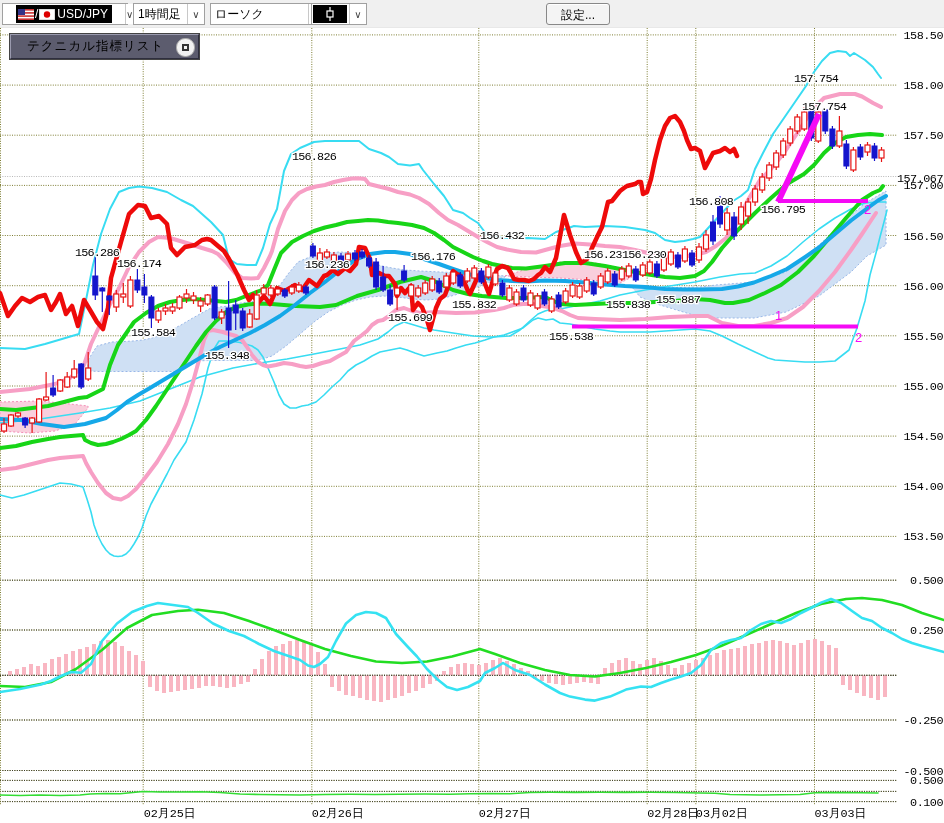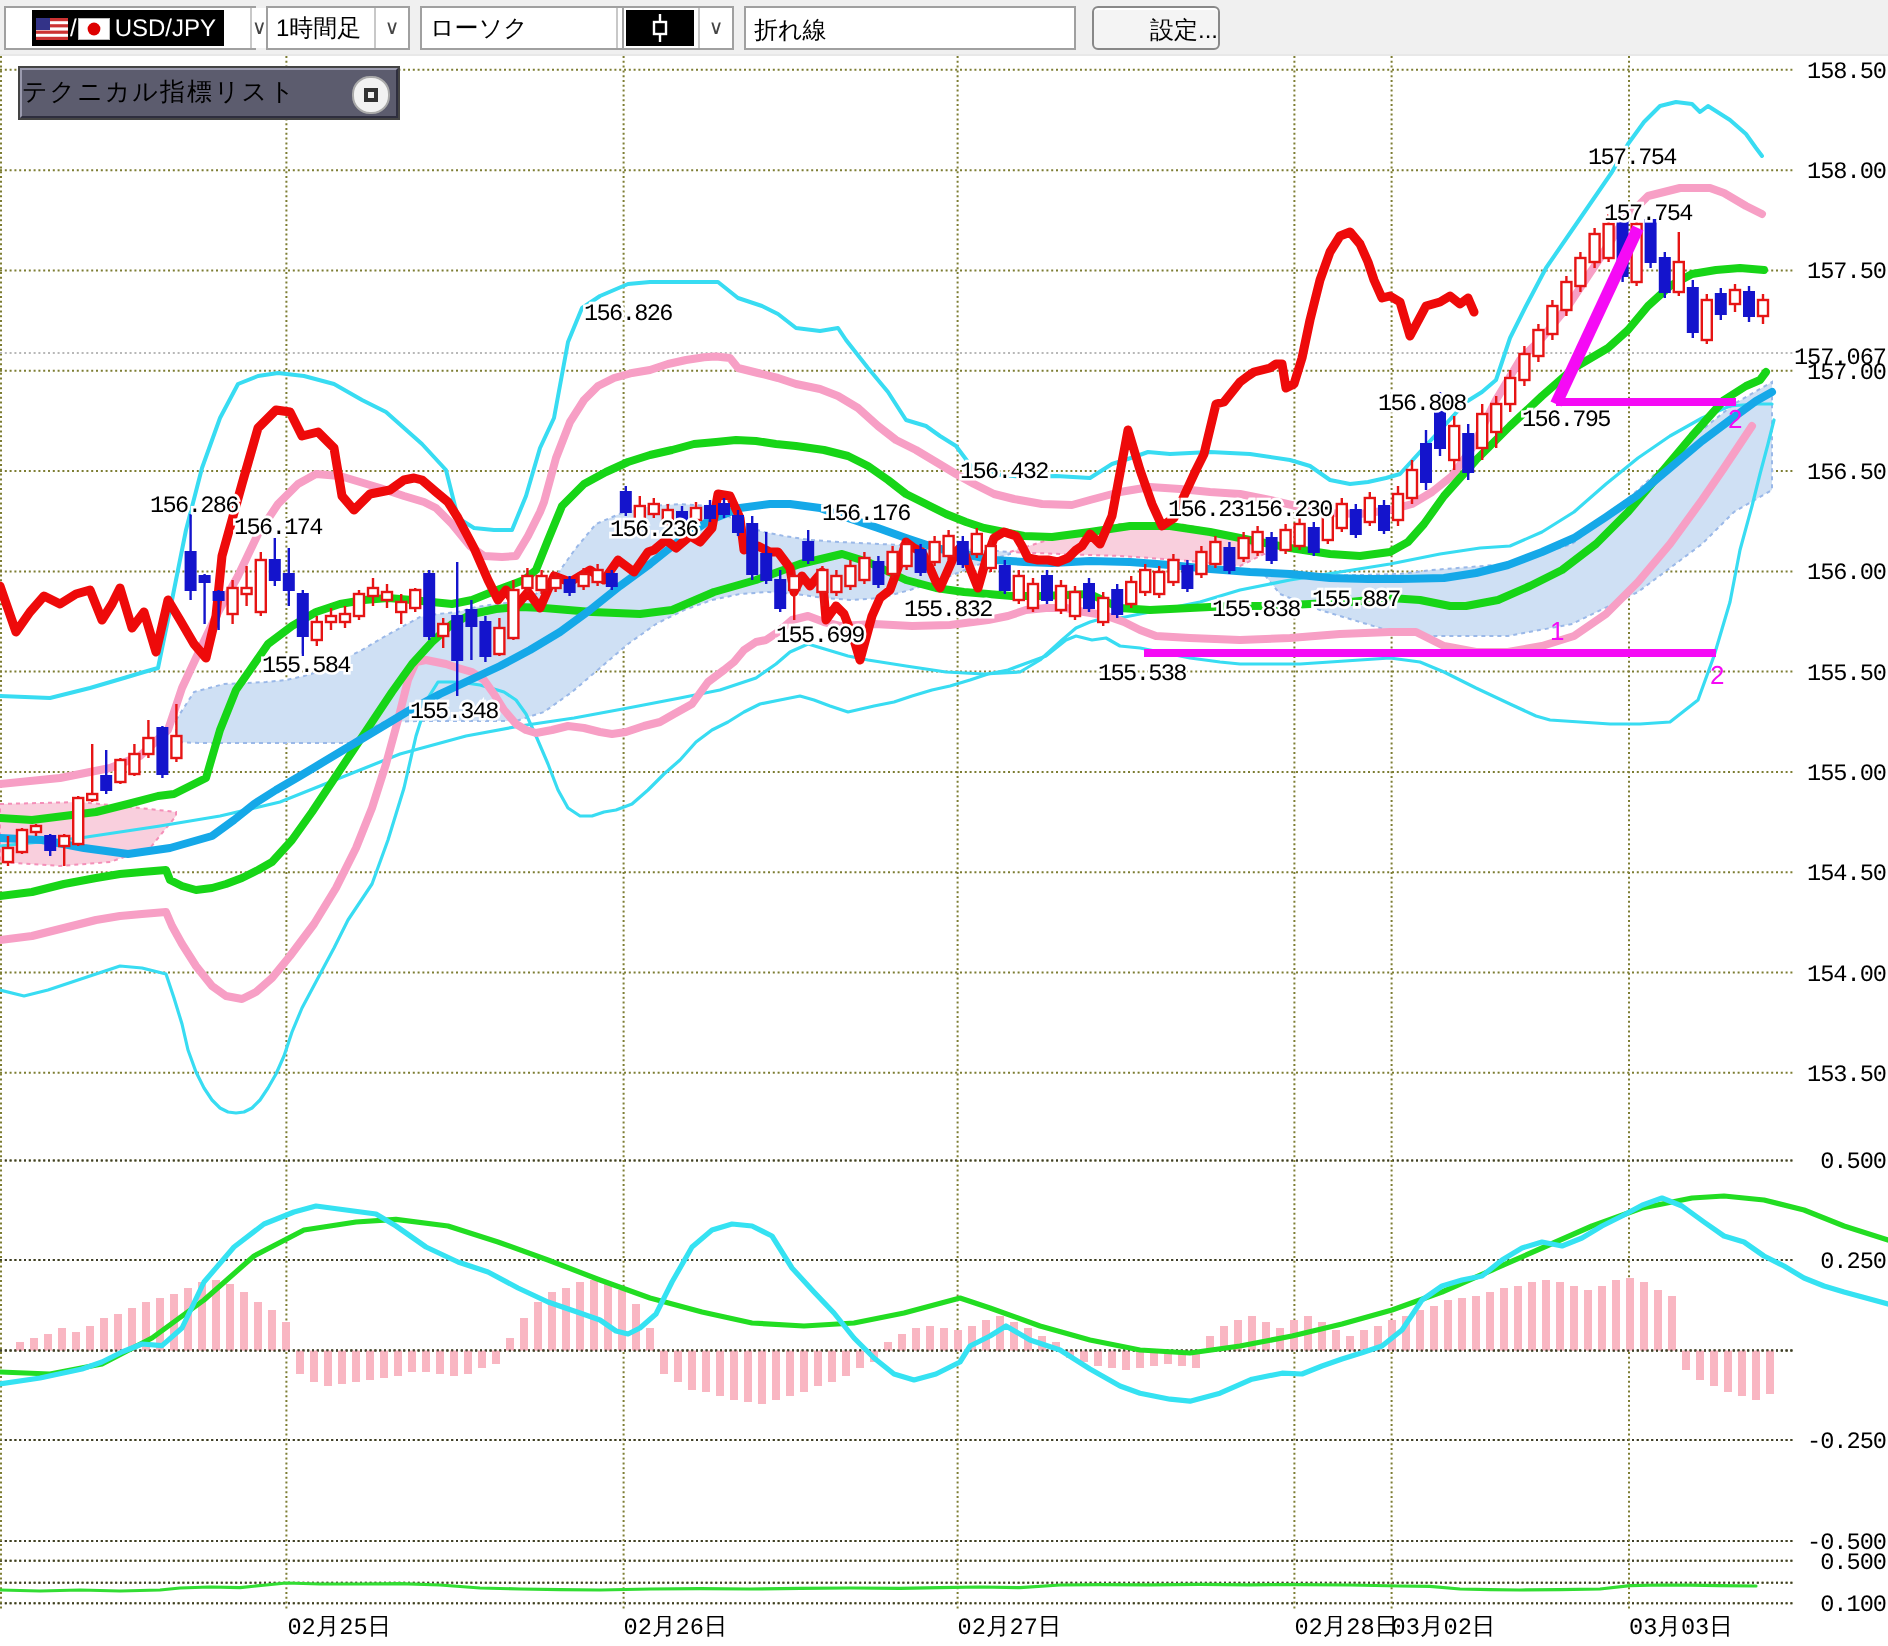--- a/index.html
+++ b/index.html
@@ -6,23 +6,23 @@
 #toolbar{position:absolute;left:0;top:0;width:944px;height:28px;background:#f0f0f0;border-bottom:1px solid #e8e8e8}
 .combo{position:absolute;top:3px;height:22px;background:#fff;border:1px solid #a0a0a0;display:flex;align-items:center}
 .arrow{width:17px;height:20px;margin-left:auto;border-left:1px solid #c8c8c8;display:flex;align-items:center;justify-content:center;color:#444;font-size:10px;background:#fff}
 #c1{left:2px;width:126px;padding:0}
 #c1 .blk{background:#000;color:#fff;height:18px;margin:13px;display:flex;align-items:center;font-size:12px;padding:0 4px 0 2px;width:104px}
 #c2{left:133px;width:72px;font-size:12px;padding-left:4px}
 #c3{left:210px;width:116px;font-size:12px;padding-left:4px}
 #c4{left:311px;width:56px}
 #c4 .blk{background:#000;height:18px;margin:1px;width:34px;display:flex;align-items:center;justify-content:center}
 #tf{position:absolute;left:372px;top:3px;width:166px;height:22px;background:#fff;border:1px solid #a0a0a0;font-size:12px;padding:3px 0 0 4px}
-#btn{position:absolute;left:546px;top:3px;width:64px;height:22px;background:#f4f4f4;border:1px solid #888;border-radius:3px;font-size:12px;text-align:right;padding-top:3px;box-shadow:inset 0 1px 0 #fff}
+#btn{position:absolute;left:546px;top:3px;width:64px;height:22px;background:#f4f4f4;border:1px solid #888;border-radius:3px;font-size:12px;text-align:center;padding-top:3px;box-shadow:inset 0 1px 0 #fff}
 #panel{position:absolute;left:10px;top:34px;width:189px;height:25px;background:#5c5c6e;border:1px solid #2e2e3e;border-top-color:#9a9aae;border-left-color:#9a9aae;box-shadow:0 0 0 1px #444;display:flex;align-items:center}
-#panel span{color:#000;font-size:12.5px;letter-spacing:1px;padding-left:0}
+#panel span{color:#000;font-size:12.5px;letter-spacing:1px;padding-left:16px}
 #pbtn{position:absolute;right:3px;top:3px;width:19px;height:19px;background:#f2f2f2;border-radius:9px;border:1px solid #aaa;display:flex;align-items:center;justify-content:center}
 #pbtn div{width:7px;height:7px;border:2px solid #333}
 #chart{position:absolute;left:0;top:0}
 .blk svg{display:block}
 </style></head>
 <body>
 <svg id="chart" width="944" height="823" viewBox="0 0 944 823">
 <path d="M0 34.9H897 M0 85.1H897 M0 135.2H897 M0 185.4H897 M0 235.5H897 M0 285.7H897 M0 335.8H897 M0 386.0H897 M0 436.1H897 M0 486.3H897 M0 536.4H897 M0 580.2H897 M0 630.0H897 M0 675.3H897 M0 720.0H897 M0 770.5H897 M0 780.4H897 M0 791.4H897 M0 801.6H897" stroke="#7d7d32" stroke-width="1" fill="none" stroke-dasharray="1,1.4"></path>
 <path d="M0 580.2H897 M0 630H897 M0 675.3H897 M0 720H897 M0 770.5H897 M0 780.4H897 M0 791.4H897 M0 801.6H897" stroke="#3c3c28" stroke-width="1" fill="none" stroke-dasharray="1,1.4"></path>
 <path d="M143.2 28V805 M311.8 28V805 M478.8 28V805 M647.2 28V805 M695.8 28V805 M814.5 28V805" stroke="#7d7d32" stroke-width="1" fill="none" stroke-dasharray="1,1.4"></path>
@@ -492,20 +492,19 @@
   <div class="combo" id="c3">ローソク<div class="arrow">∨</div></div>
   <div class="combo" id="c4">
       <div class="blk">
         <svg width="10" height="14">
           <line x1="5" y1="0" x2="5" y2="14" stroke="#fff" stroke-width="1.2"></line>
           <rect x="2" y="4" width="6" height="6" fill="#000" stroke="#fff" stroke-width="1.2"></rect>
         </svg>
       </div>
       <div class="arrow">∨</div>
     </div>
-  <div id="tf">折れ線</div>
   <div id="btn">設定...</div>
 </div>
 <div id="panel">
     <span>テクニカル指標リスト</span>
     <div id="pbtn">
       <div></div>
     </div>
   </div>
 </body></html>

